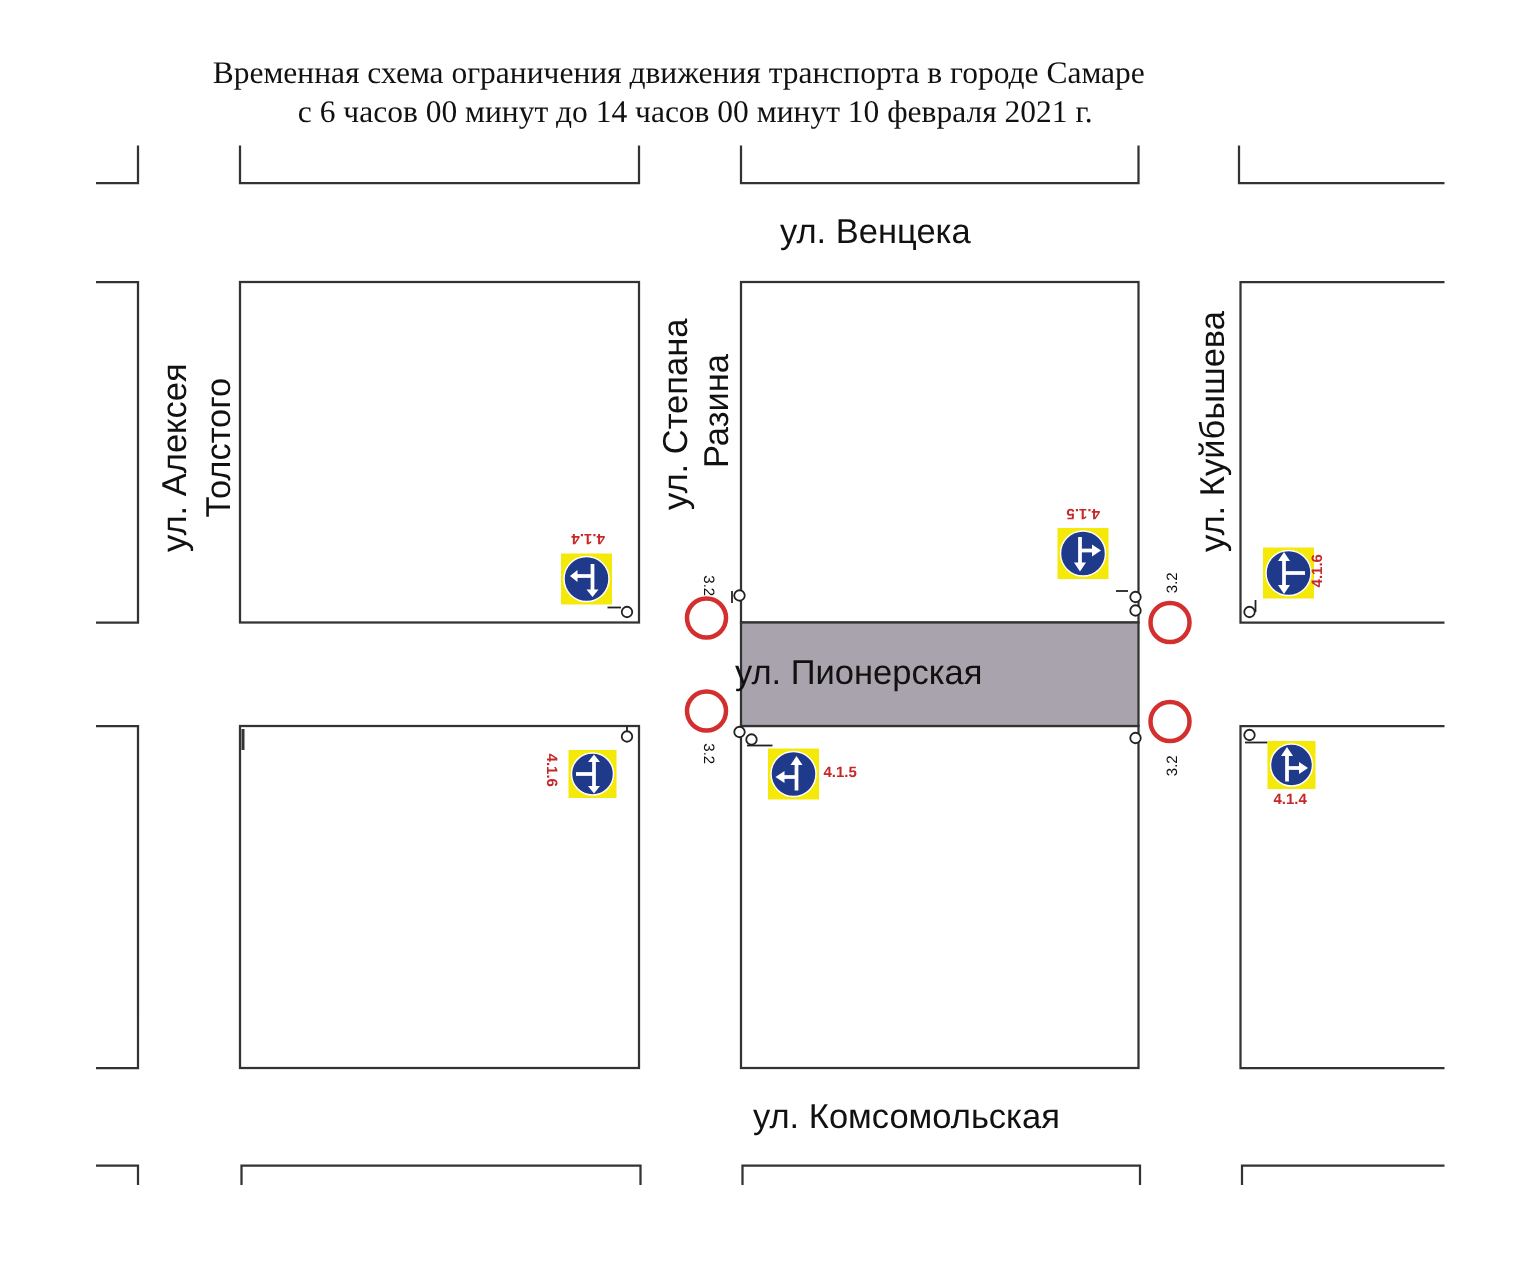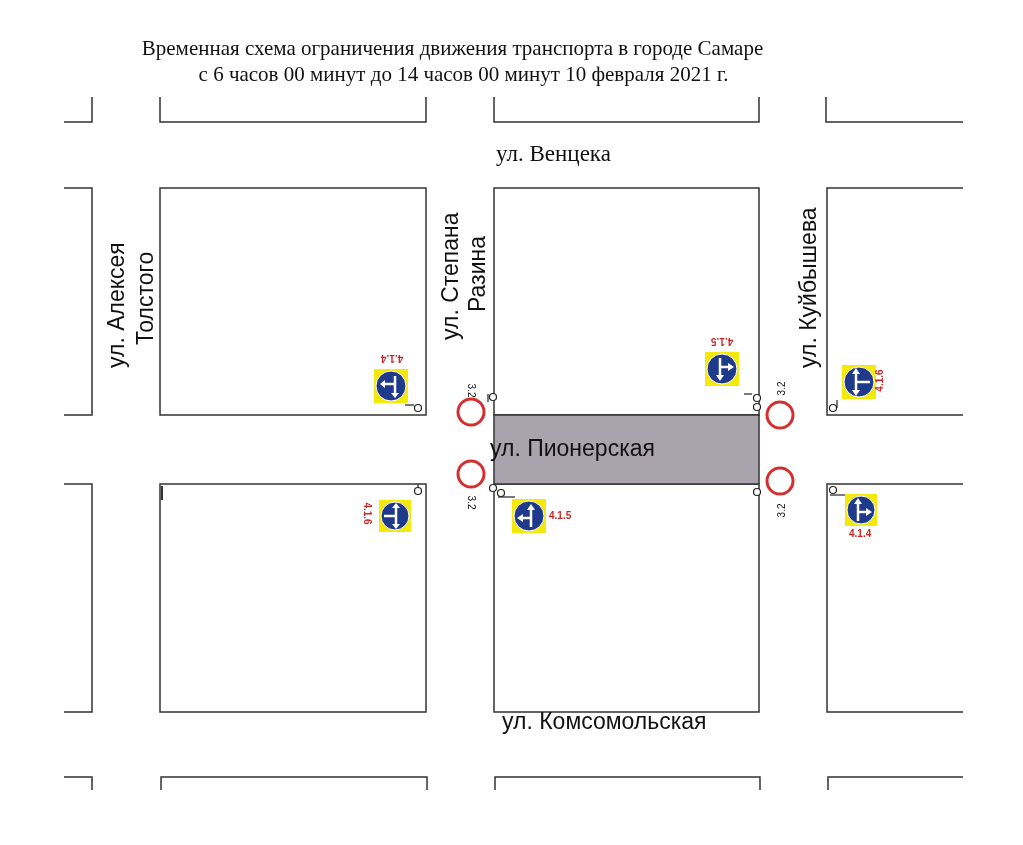--- a/index.html
+++ b/index.html
@@ -147,22 +147,22 @@
         <path d="M13 27 V9"></path>
         <path d="M13 18 H22"></path>
       </g>
     <g fill="#fff">
         <path d="M9 10 L17 10 L13 4 Z"></path>
         <path d="M21 14 L21 22 L27 18 Z"></path>
       </g>
   </g>
 </svg>
 
-<div class="street" style="left:496px; top:141px;font-family:Liberation Serif, serif;">ул. Венцека</div>
-<div class="street" style="left:502px; top:708px;text-align:right;">ул. Комсомольская</div>
+<div class="street" style="left:520px; top:141px;">ул. Венцека</div>
+<div class="street" style="left:502px; top:731px;text-align:right;">ул. Комсомольская</div>
 <div class="street" style="left:490px; top:435px;">ул. Пионерская</div>
 
 <div class="street vert" style="left:103px; top:368px;">ул. Алексея</div>
 <div class="street vert" style="left:132px; top:345px;">Толстого</div>
 
 <div class="street vert" style="left:437px; top:340px;">ул. Степана</div>
 <div class="street vert" style="left:464px; top:312px;">Разина</div>
 
 <div class="street vert" style="left:795px; top:368px;">ул. Куйбышева</div>
 

